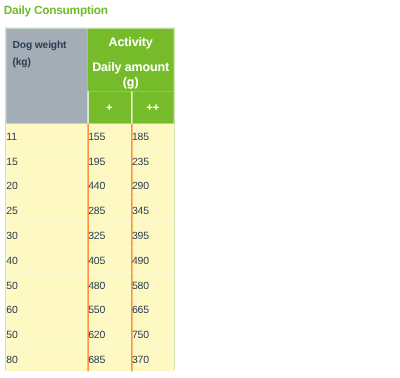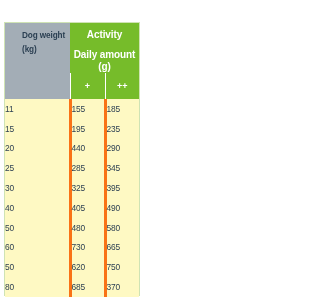--- a/index.html
+++ b/index.html
@@ -67,21 +67,20 @@
     padding: 0 0 0 5px;
     height: 48px;
     vertical-align: top;
     line-height: 14px;
     letter-spacing: -0.1px;
     border: none;
   }
   .hd-weight-inner {
     display: block;
     padding-top: 6px;
-    margin-left: 12px;
   }
 
   th.hd-activity {
     background: #76BC2A;
     color: #ffffff;
     font-size: 10px;
     font-weight: bold;
     text-align: center;
     height: 48px;
     vertical-align: top;
@@ -122,28 +121,29 @@
     color: #2b3f52;
     text-align: left;
     height: 19.8px;
     padding: 0;
     background: #fef9c3;
     border: none;
     vertical-align: middle;
     letter-spacing: -0.1px;
   }
   tbody td.col-div {
-    border-left: 3px solid #f97316;
+    border-left: 1px solid #f97316;
   }
 </style>
 </head>
 <body>
 
 <div class="page">
 
+  <div class="title">Daily Consumption</div>
 
   <div class="table-wrap">
     <table class="dc">
       <colgroup>
         <col class="c-weight">
         <col class="c-plus">
         <col class="c-plus2">
       </colgroup>
 
       <thead>
@@ -193,21 +193,21 @@
           <td class="col-div">405</td>
           <td class="col-div">490</td>
         </tr>
         <tr>
           <td>50</td>
           <td class="col-div">480</td>
           <td class="col-div">580</td>
         </tr>
         <tr>
           <td>60</td>
-          <td class="col-div">730</td>
+          <td class="col-div">550</td>
           <td class="col-div">665</td>
         </tr>
         <tr>
           <td>50</td>
           <td class="col-div">620</td>
           <td class="col-div">750</td>
         </tr>
         <tr>
           <td>80</td>
           <td class="col-div">685</td>

